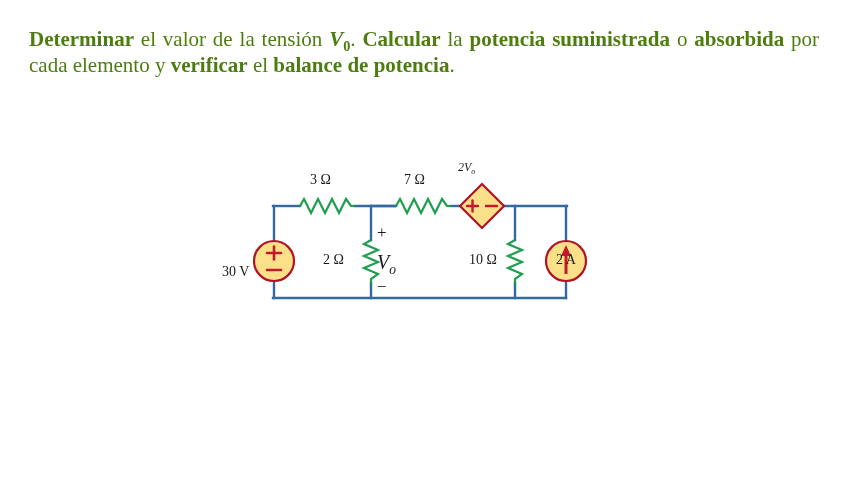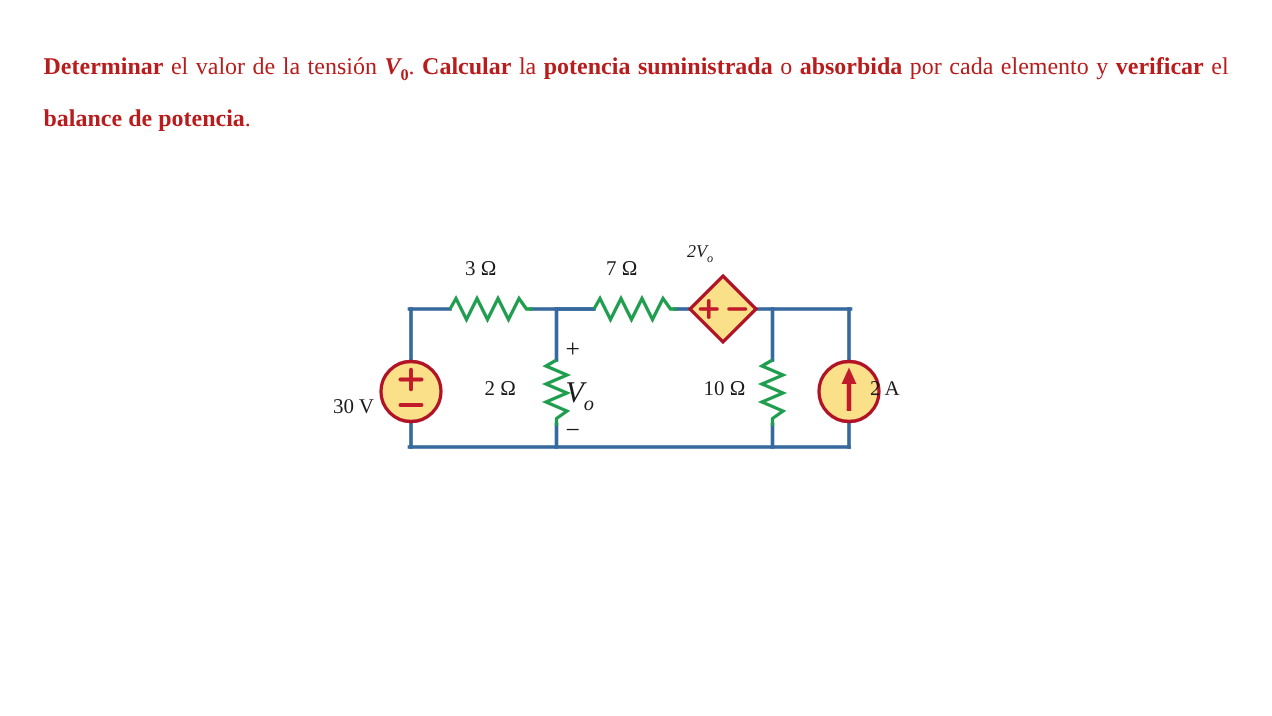--- a/index.html
+++ b/index.html
@@ -14,23 +14,23 @@
     overflow: hidden;
     position: relative;
   }
 
   
   #problem-statement {
     position: absolute;
     left: 29px;
     top: 30px;
     width: 790px;
-    font-size: 16px;
-    line-height: 29px;
-    color: #b91c1c;
+    font-size: 21px;
+    line-height: 19px;
+    color: #4d7c0f;
     text-align: justify;
     text-justify: inter-word;
   }
   #problem-statement .b { font-weight: bold; }
   #problem-statement .vsym {
     font-weight: bold;
     font-style: italic;
   }
   #problem-statement .vsym sub {
     font-size: 0.68em;
@@ -164,20 +164,20 @@
   <div class="clabel" style="left:310px; top:172px;">3 Ω</div>
 
   <div class="clabel" style="left:404px; top:172px;">7 Ω</div>
 
   <div class="clabel" style="left:323px; top:252px;">2 Ω</div>
 
   <div class="clabel" style="left:451px; top:252px;margin-left:18px;">10 Ω</div>
 
   <div class="clabel italic" style="left:458px; top:160px; font-size:12px;"><span>2</span><span>V</span><sub>o</sub></div>
 
-  <div class="clabel" style="left:580px; top:252px;">2 A</div>
+  <div class="clabel" style="left:556px; top:252px;">2 A</div>
 
   <div class="polarity" style="left:377px; top:224px;">+</div>
 
   <div class="clabel italic" style="left:377px; top:251px; font-size:20px;"><span>V</span><sub>o</sub></div>
 
   <div class="polarity" style="left:377px; top:278px;">−</div>
 </div>
 
 </body></html>

